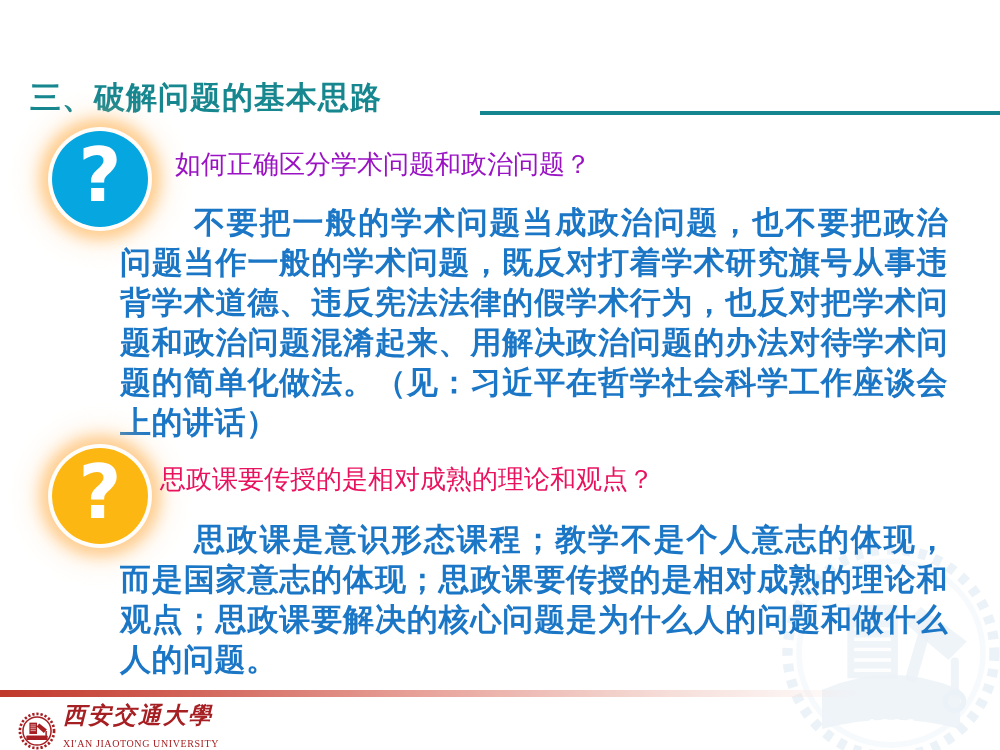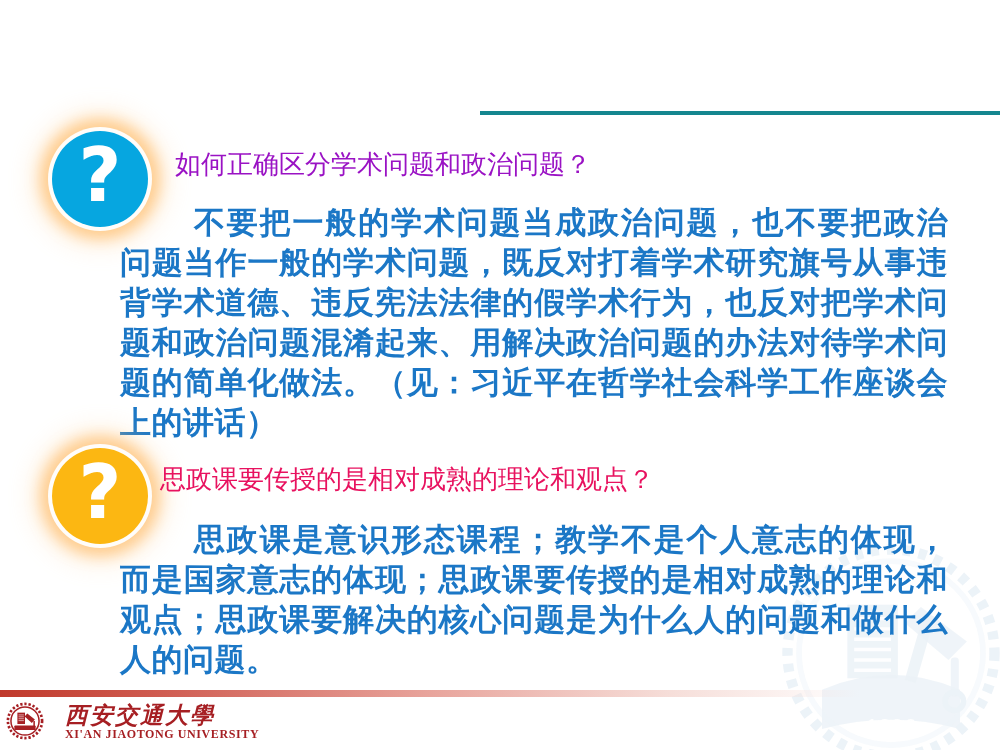--- a/index.html
+++ b/index.html
@@ -133,47 +133,47 @@
   .footer-rule {
     position: absolute;
     left: 0;
     top: 690px;
     width: 860px;
     height: 7px;
     background: linear-gradient(to right, #c0392b 0%, #cf5b50 18%, #e8a49c 50%, #f6ded9 78%, rgba(255,255,255,0) 100%);
   }
   .footer-logo {
     position: absolute;
-    left: 6px;
+    left: 18px;
     top: 702px;
     display: flex;
     align-items: flex-end;
-    gap: 21px;
+    gap: 7px;
   }
   .logo-mark { width: 38px; height: 38px; flex: 0 0 38px; }
   .logo-words { display: flex; flex-direction: column; justify-content: center; }
   .logo-cn {
     font-family: "DejaVu Serif", "Liberation Serif", serif;
     font-size: 23px;
     font-weight: bold;
     font-style: italic;
     color: #a61f23;
     letter-spacing: 2px;
     line-height: 25px;
     white-space: nowrap;
   }
   .logo-en {
     font-family: "Liberation Serif", serif;
-    font-size: 12px;
-    font-weight: bold;
+    font-size: 10px;
+    font-weight: normal;
     color: #a61f23;
     letter-spacing: 0.6px;
     line-height: 12px;
     white-space: nowrap;
-    margin-top: 1px;
+    margin-top: 11px;
   }
 </style>
 </head>
 <body>
 
 <div id="slide">
 
   <svg class="watermark" viewBox="0 0 200 200" xmlns="http://www.w3.org/2000/svg">
     <g fill="#6e9cc4" opacity="0.55">
 
@@ -197,20 +197,21 @@
         <line x1="68" y1="88" x2="100" y2="88"></line>
         <line x1="68" y1="97" x2="100" y2="97"></line>
         <line x1="68" y1="106" x2="100" y2="106"></line>
         <line x1="68" y1="115" x2="100" y2="115"></line>
       </g>
     </g>
     <text x="100" y="172" text-anchor="middle" font-family="Liberation Sans, sans-serif" font-size="20" fill="#ffffff" opacity="0.95">1896</text>
   </svg>
 
   <div class="title-row">
+    <div class="title-text">三、破解问题的基本思路</div>
     <div class="title-rule"></div>
   </div>
 
   <div id="qmark-1" class="qmark cyan">
     <span>?</span>
   </div>
 
   <div id="question-1" class="question">如何正确区分学术问题和政治问题？</div>
 
   <div id="body-1" class="body-para">

